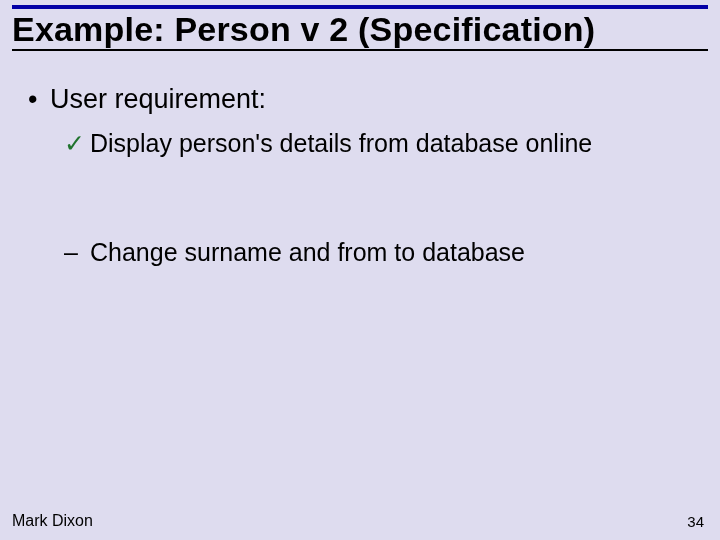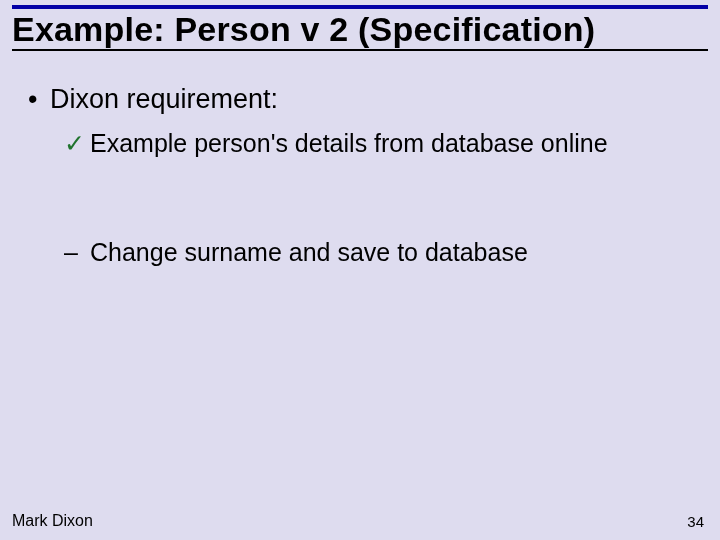--- a/index.html
+++ b/index.html
@@ -91,31 +91,31 @@
 <body>
 
 <div class="slide">
   <div class="rule"></div>
 
   <div class="title">Example: Person v 2 (Specification)</div>
 
   <div class="body">
     <div class="lvl1">
       <span class="bullet">•</span>
-      <span>Dixon requirement:</span>
+      <span>User requirement:</span>
     </div>
 
     <div class="lvl2 check">
       <span class="bullet">✓</span>
-      <span>Example person's details from database online</span>
+      <span>Display person's details from database online</span>
     </div>
 
     <div class="gap"></div>
 
     <div class="lvl2">
       <span class="bullet">–</span>
-      <span>Change surname and save to database</span>
+      <span>Change surname and from to database</span>
     </div>
   </div>
 
   <div class="footer-left">Mark Dixon</div>
   <div class="footer-right">34</div>
 </div>
 
 </body></html>

